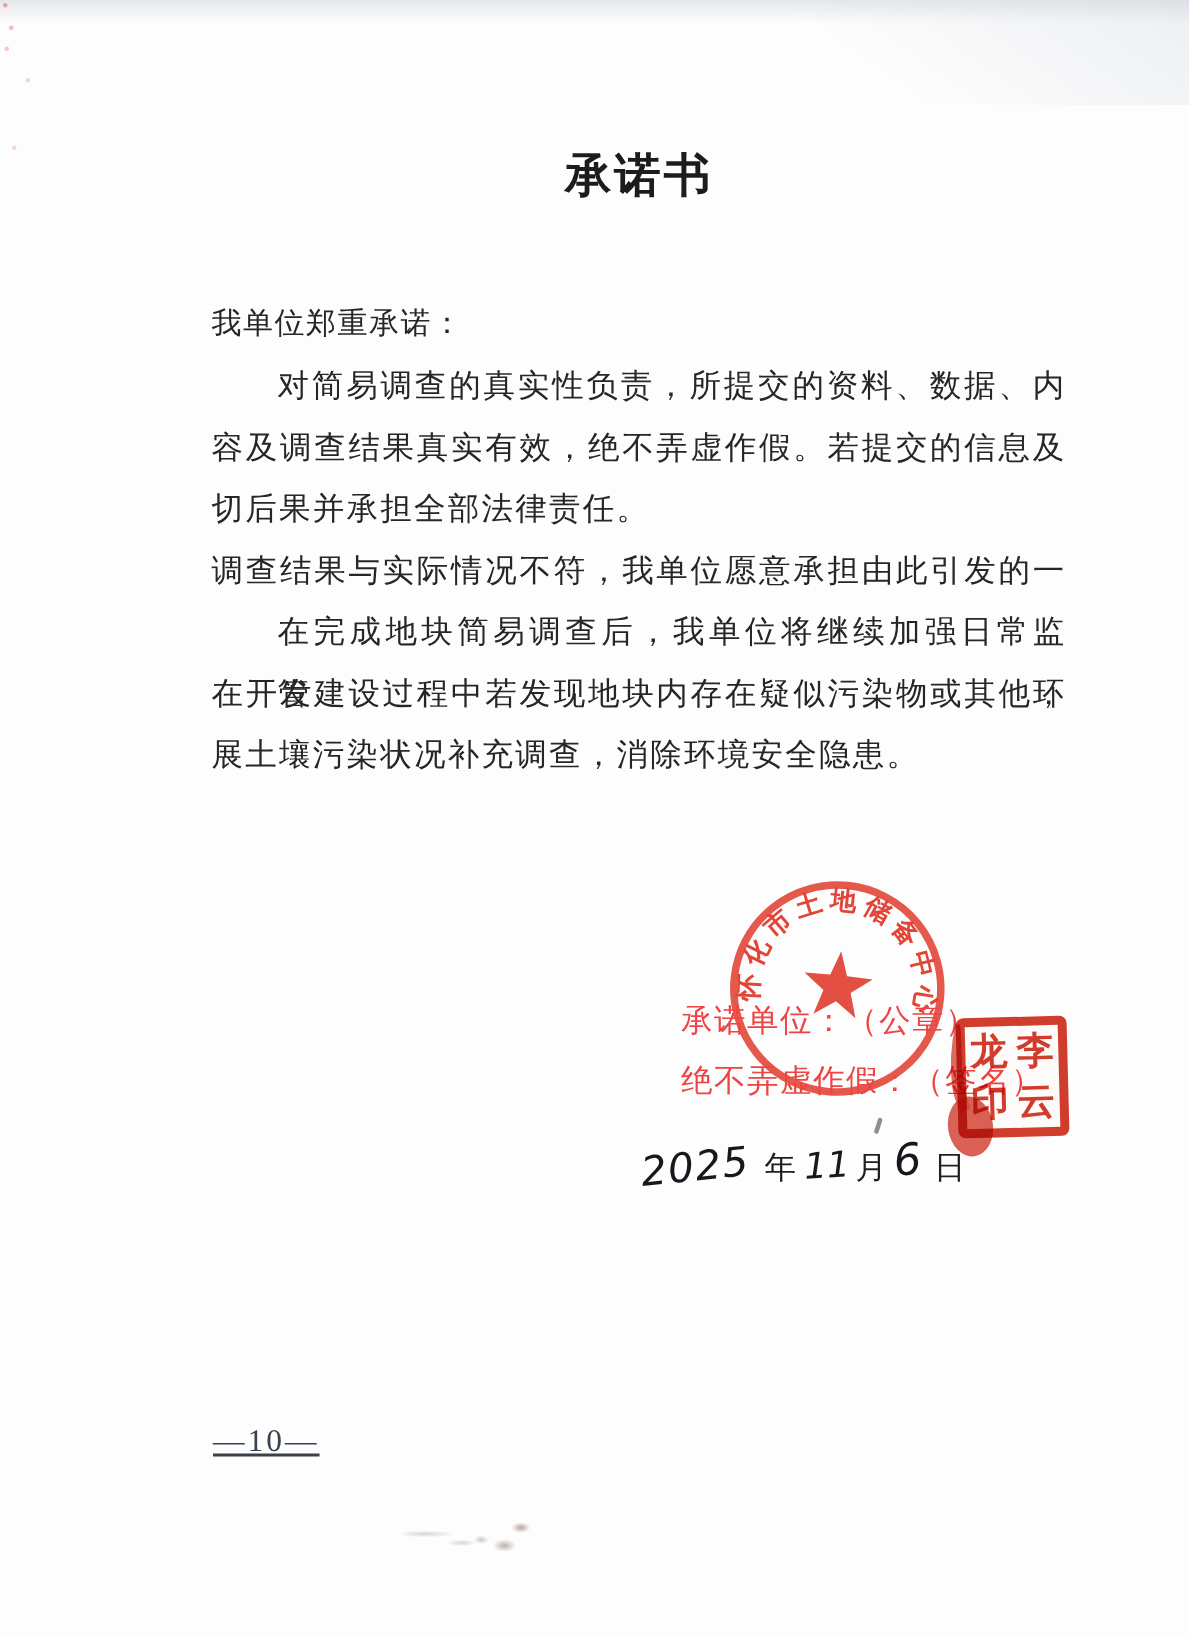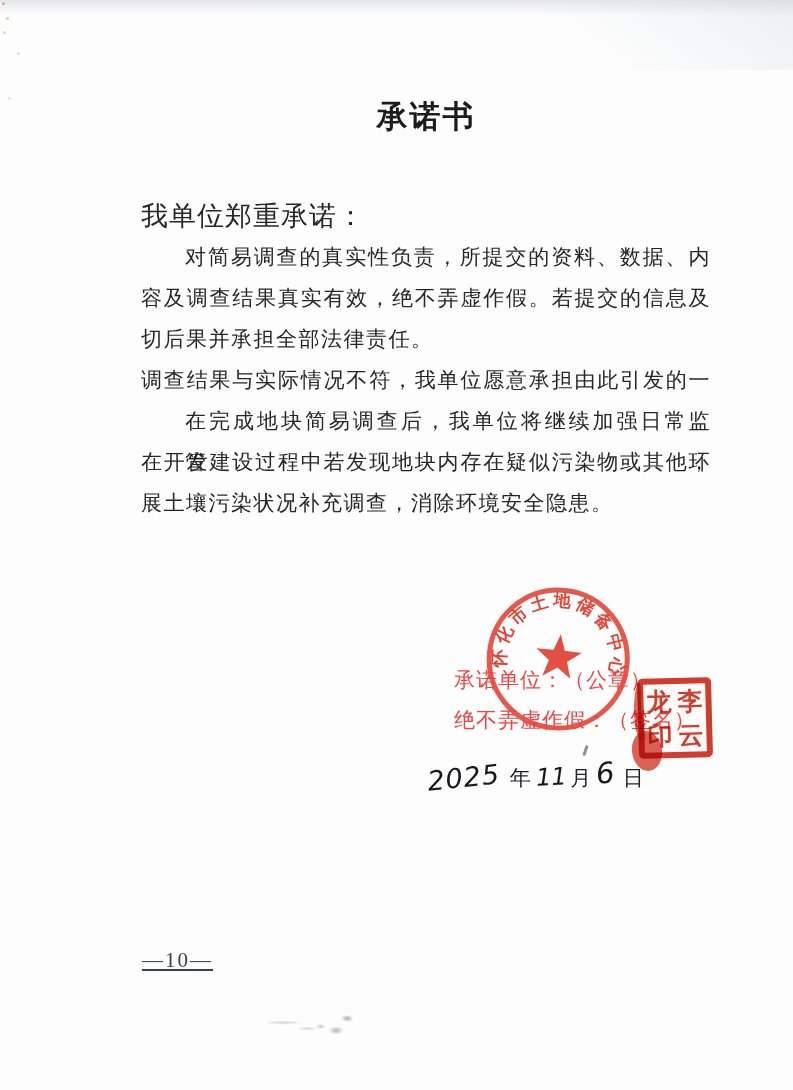--- a/index.html
+++ b/index.html
@@ -23,21 +23,21 @@
       radial-gradient(11px 6px at 62% 68%,rgba(104,72,60,.42),transparent 70%),
       radial-gradient(7px 4px at 48% 55%,rgba(122,92,80,.35),transparent 70%),
       radial-gradient(26px 3px at 14% 42%,rgba(135,115,102,.3),transparent 75%),
       radial-gradient(14px 3px at 36% 62%,rgba(135,112,100,.28),transparent 75%);}
   .tick-mark{position:absolute;left:584px;top:745px;width:3px;height:11px;
     background:#6a6a6a;border-radius:2px;transform:rotate(18deg);opacity:.75;}
   
   .title{position:absolute;left:141px;top:96px;width:570px;margin:0;
     text-align:center;font-size:31px;font-weight:bold;letter-spacing:2px;color:#1c1c1c;}
   .salutation{position:absolute;left:141px;top:196px;height:41px;line-height:41px;
-    font-size:27px;letter-spacing:1px;white-space:nowrap;}
+    font-size:20px;letter-spacing:1px;white-space:nowrap;}
   .body-block{position:absolute;left:141px;top:237px;width:570px;}
   .bline{height:41px;line-height:41px;font-size:21px;letter-spacing:1.5px;
     white-space:nowrap;box-sizing:border-box;width:570px;}
   .bline.just{white-space:normal;text-align:justify;text-align-last:justify;}
   .bline.indent{padding-left:44px;}
   .sig-line{position:absolute;font-size:21px;letter-spacing:1px;white-space:nowrap;color:#ef4444;}
   .sig-unit{left:454px;top:666px;}
   .sig-rep{left:454px;top:706px;}
   .page-number{position:absolute;left:142px;top:948px;font-size:21px;letter-spacing:2px;color:#39414d;text-decoration:underline;}
   

